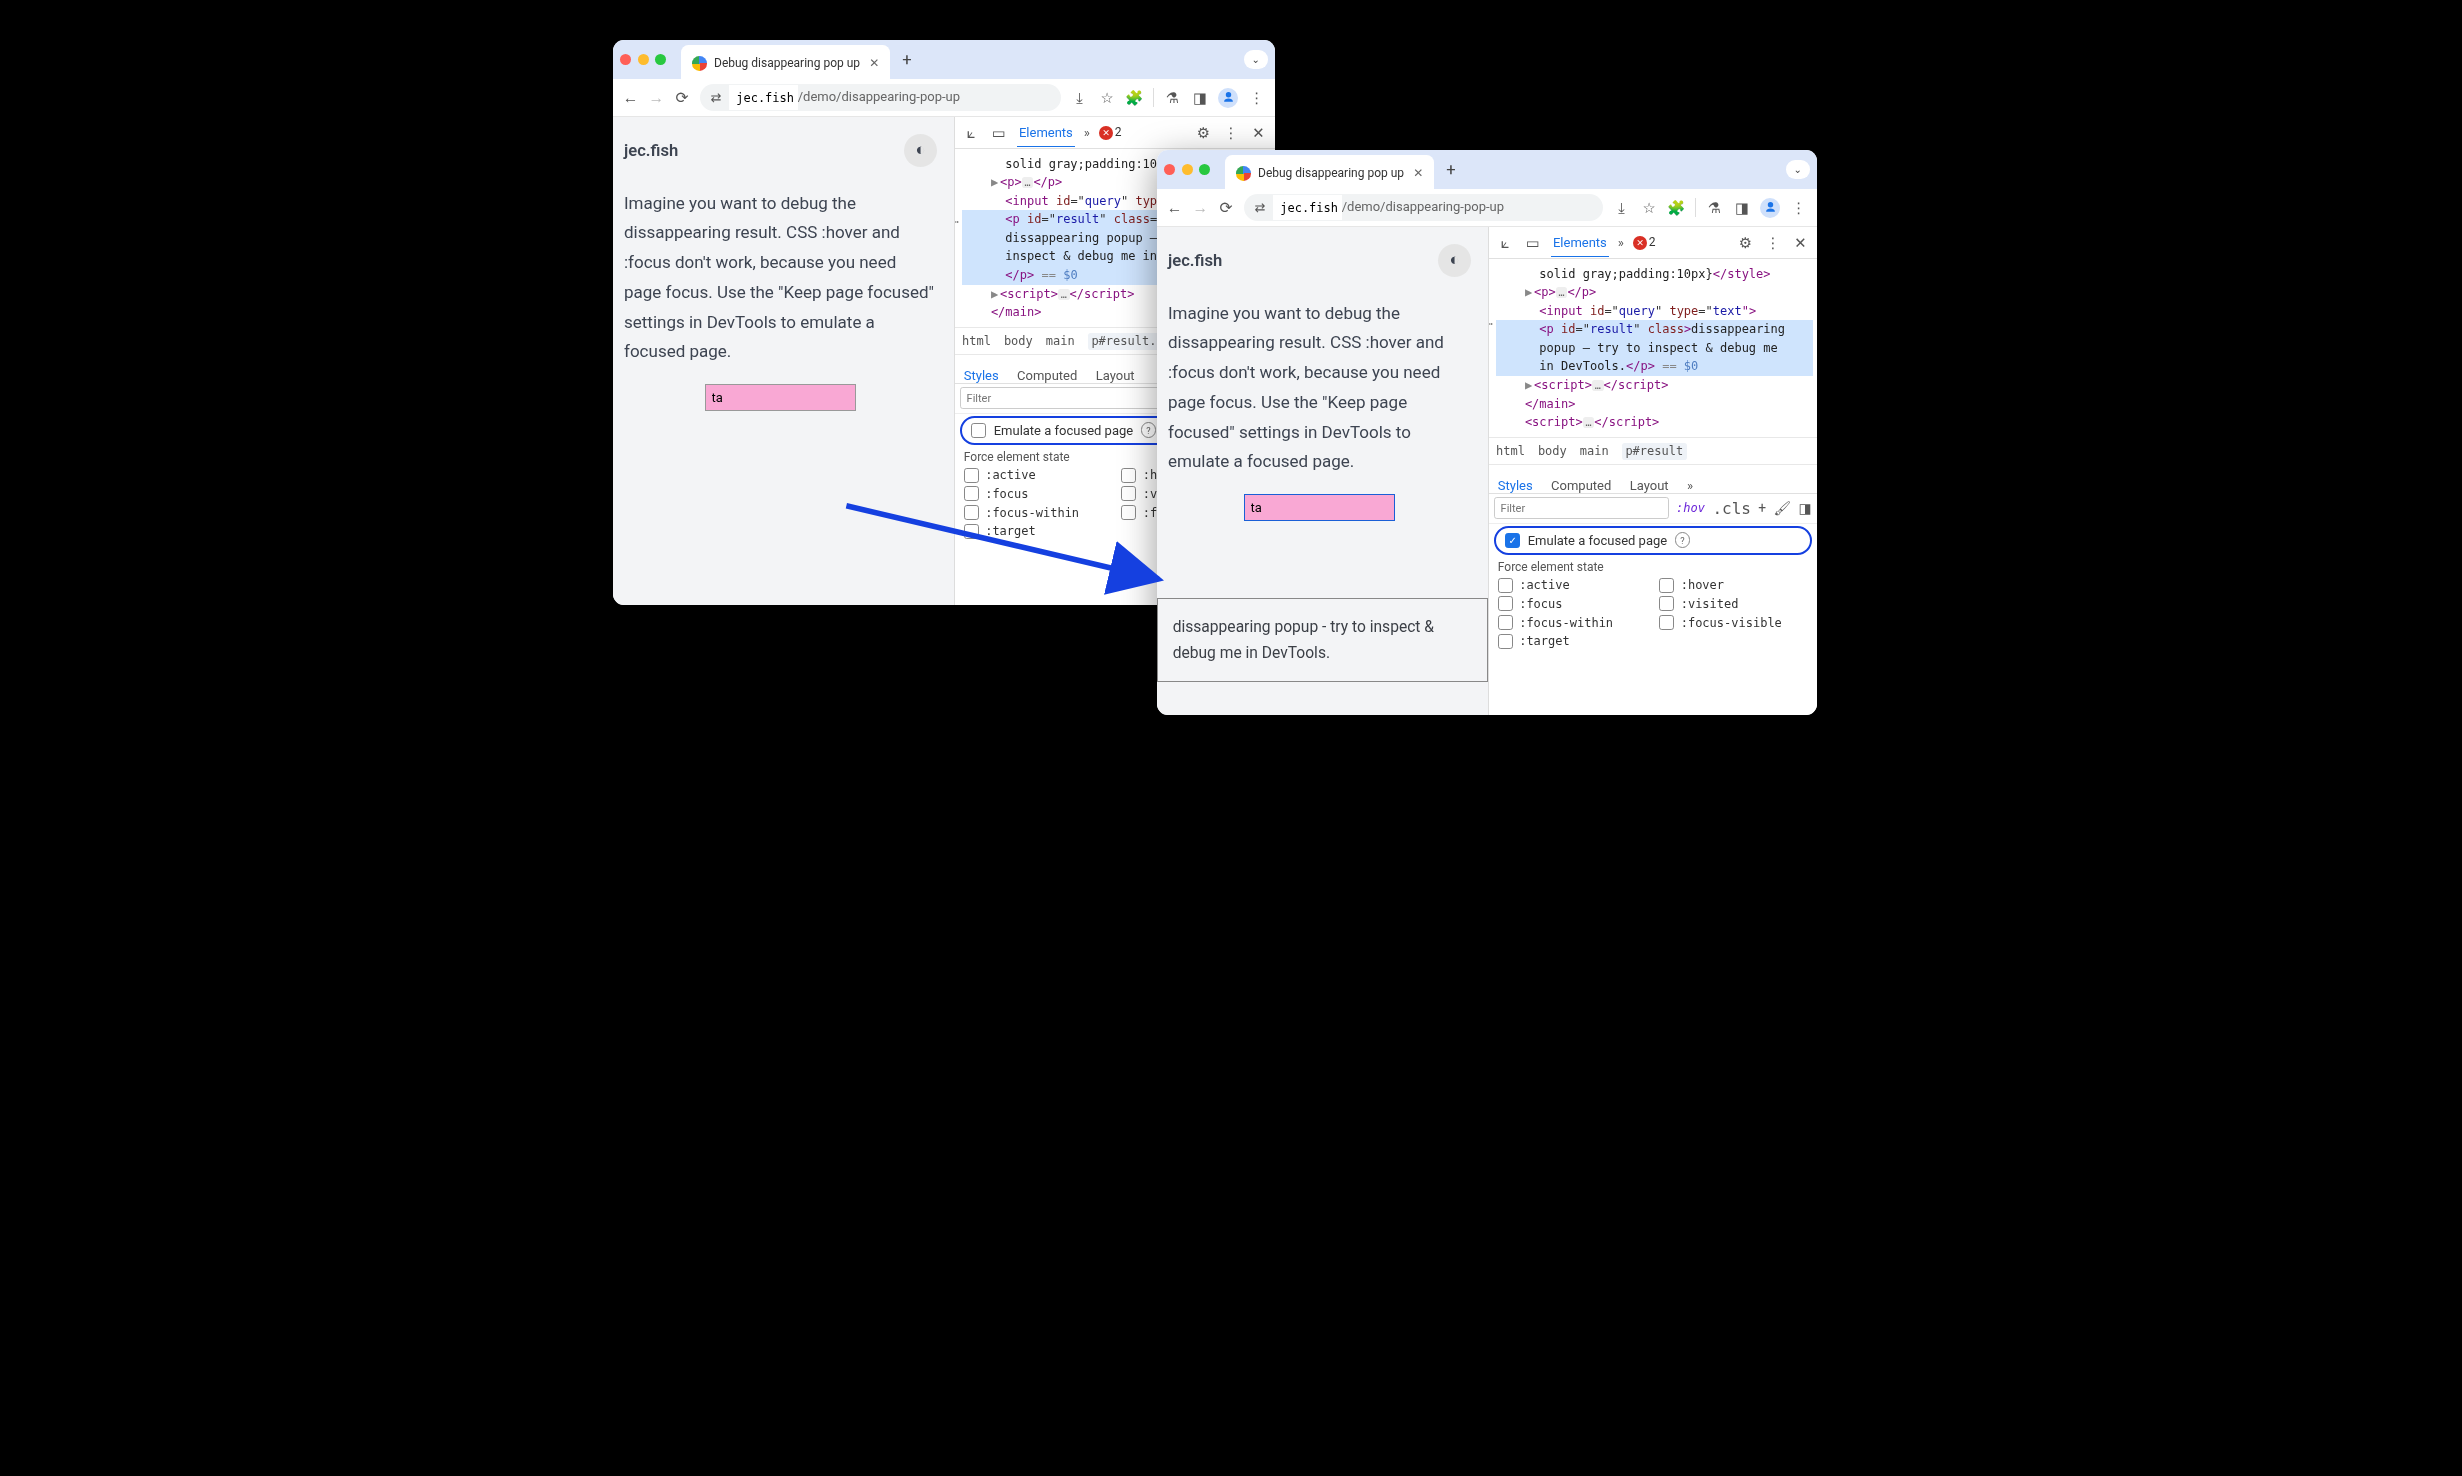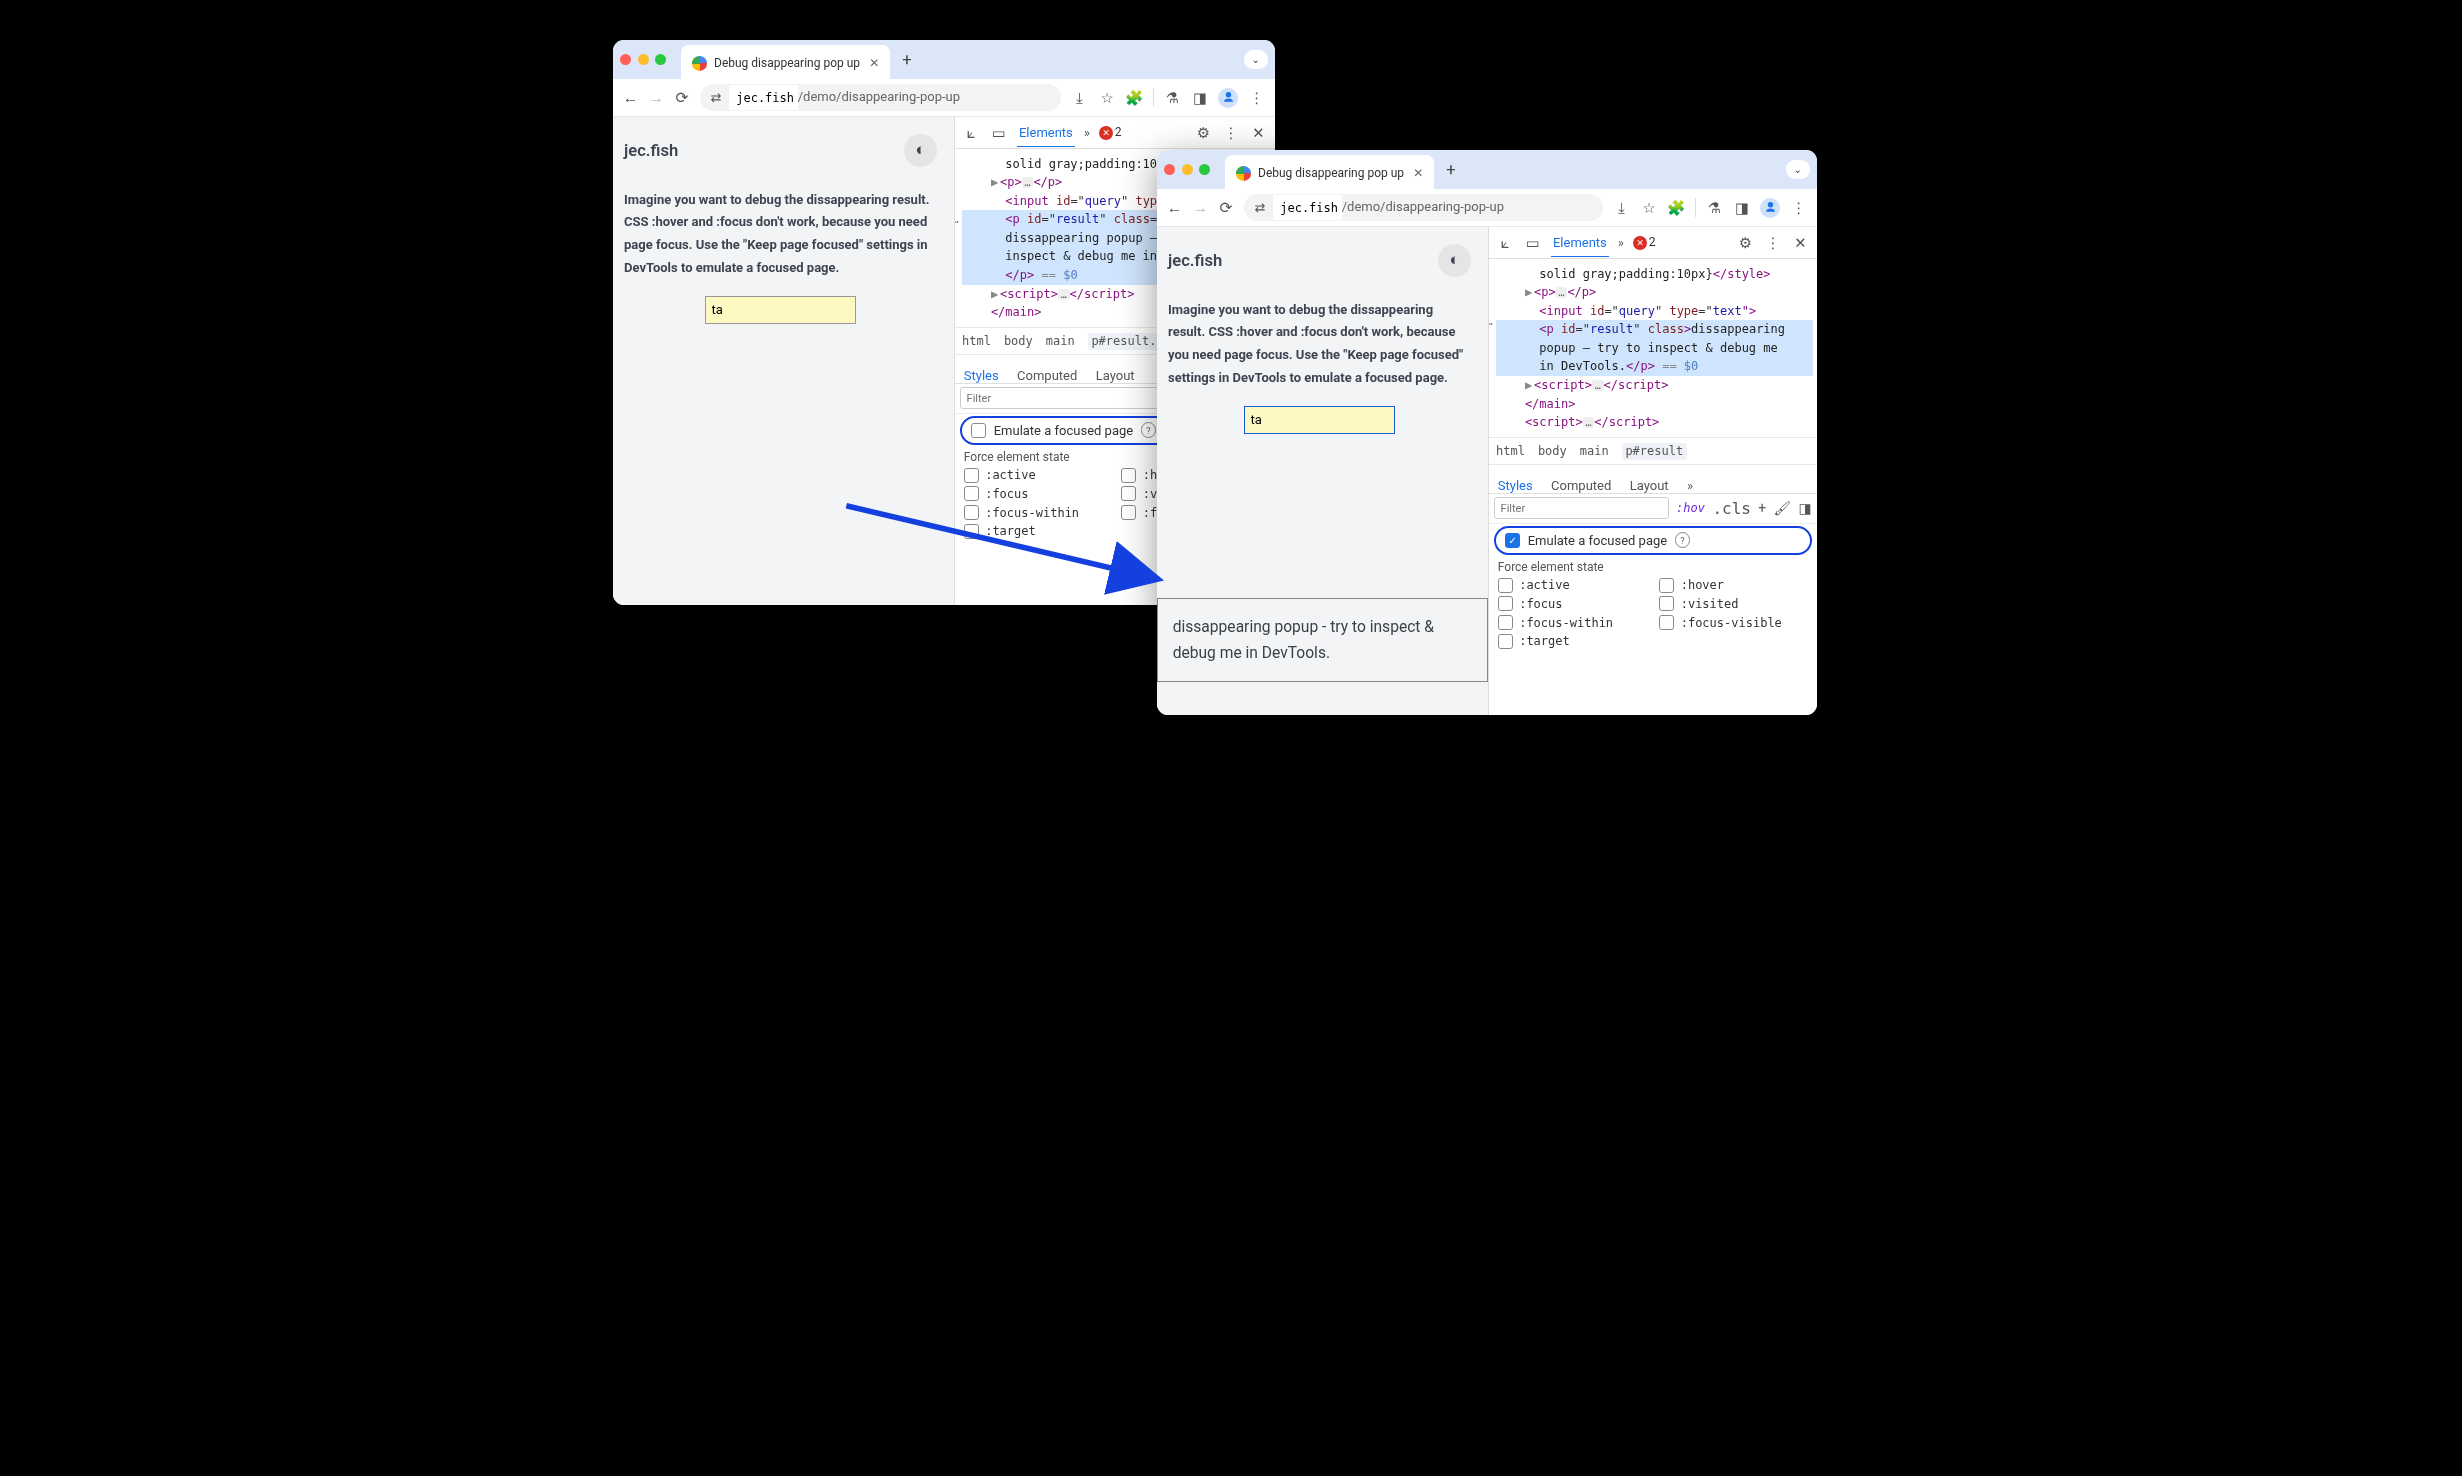--- a/index.html
+++ b/index.html
@@ -22,22 +22,22 @@
 .urlbox{flex:1;height:27.6px;background:#f1f3f4;border-radius:13.8px;display:flex;align-items:center;padding:0 11px;gap:7.4px;font-size:13px;color:#555;}
 .urlbox .dom{color:#000;} .urlbox .path{color:#666;}
 .aicon{color:#555;font-size:14.7px;cursor:pointer;width:18.4px;text-align:center;}
 .sep{width:0.9px;height:18.4px;background:#ddd;}
 .body2{display:flex;height:calc(100% - 75px);}
 .page{flex:0 0 303px;background:#f3f4f6;padding:16.6px 16.6px 16.6px 11px;color:#3d4451;position:relative;overflow:hidden;}
 .w1 .page{flex:0 0 313px;}
 .page .titlebar{display:flex;align-items:center;justify-content:space-between;margin-bottom:22px;}
 .page .site{font-weight:600;font-size:16.6px;}
 .darktoggle{width:33px;height:33px;background:#e5e5e5;border-radius:16.6px;display:flex;align-items:center;justify-content:center;font-size:16.6px;cursor:pointer;}
-.para{font-size:13px;line-height:1.75;margin:0 0 16.6px;font-weight:bold;}
-.qinput{width:138px;height:22px;border:1.4px solid #999;background:#fef9c3;padding:1.8px 5.5px;font-size:13px;font-family:inherit;display:block;margin:0 auto;}
+.para{font-size:17px;line-height:1.75;margin:0 0 16.6px;}
+.qinput{width:138px;height:22px;border:1.4px solid #999;background:#f9a8d4;padding:1.8px 5.5px;font-size:13px;font-family:inherit;display:block;margin:0 auto;}
 .qinput.foc{border:1.8px solid #1a5fd6;}
 .popup{position:absolute;left:0;right:0;top:371px;border:0.9px solid #888;background:#f3f4f6;padding:14.7px 14.7px;font-size:15.6px;line-height:1.7;color:#3b3f46;}
 .devtools{flex:1;display:flex;flex-direction:column;border-left:0.9px solid #ddd;background:#fff;font-size:12px;min-width:0;}
 .dtbar{height:31px;display:flex;align-items:center;padding:0 7.4px;gap:9.2px;border-bottom:0.9px solid #e0e0e0;}
 .dtbar .tabn{color:#1a73e8;border-bottom:1.8px solid #1a73e8;padding:6.4px 1.8px;font-size:13px;}
 .dtbar .more{color:#555;font-size:13px;}
 .errbadge{width:13.8px;height:13.8px;background:#d93025;color:#fff;border-radius:50%;display:inline-flex;align-items:center;justify-content:center;font-size:9.2px;margin-right:1.8px;}
 .dtbar .right{margin-left:auto;display:flex;gap:9.2px;align-items:center;}
 .dom{flex:0 0 auto;background:#fff;padding:5.5px 3.7px 5.5px 7.4px;font-family:ui-monospace,Menlo,monospace;font-size:12px;line-height:1.55;overflow:hidden;position:relative;}
 .dom .ln{white-space:pre;}

